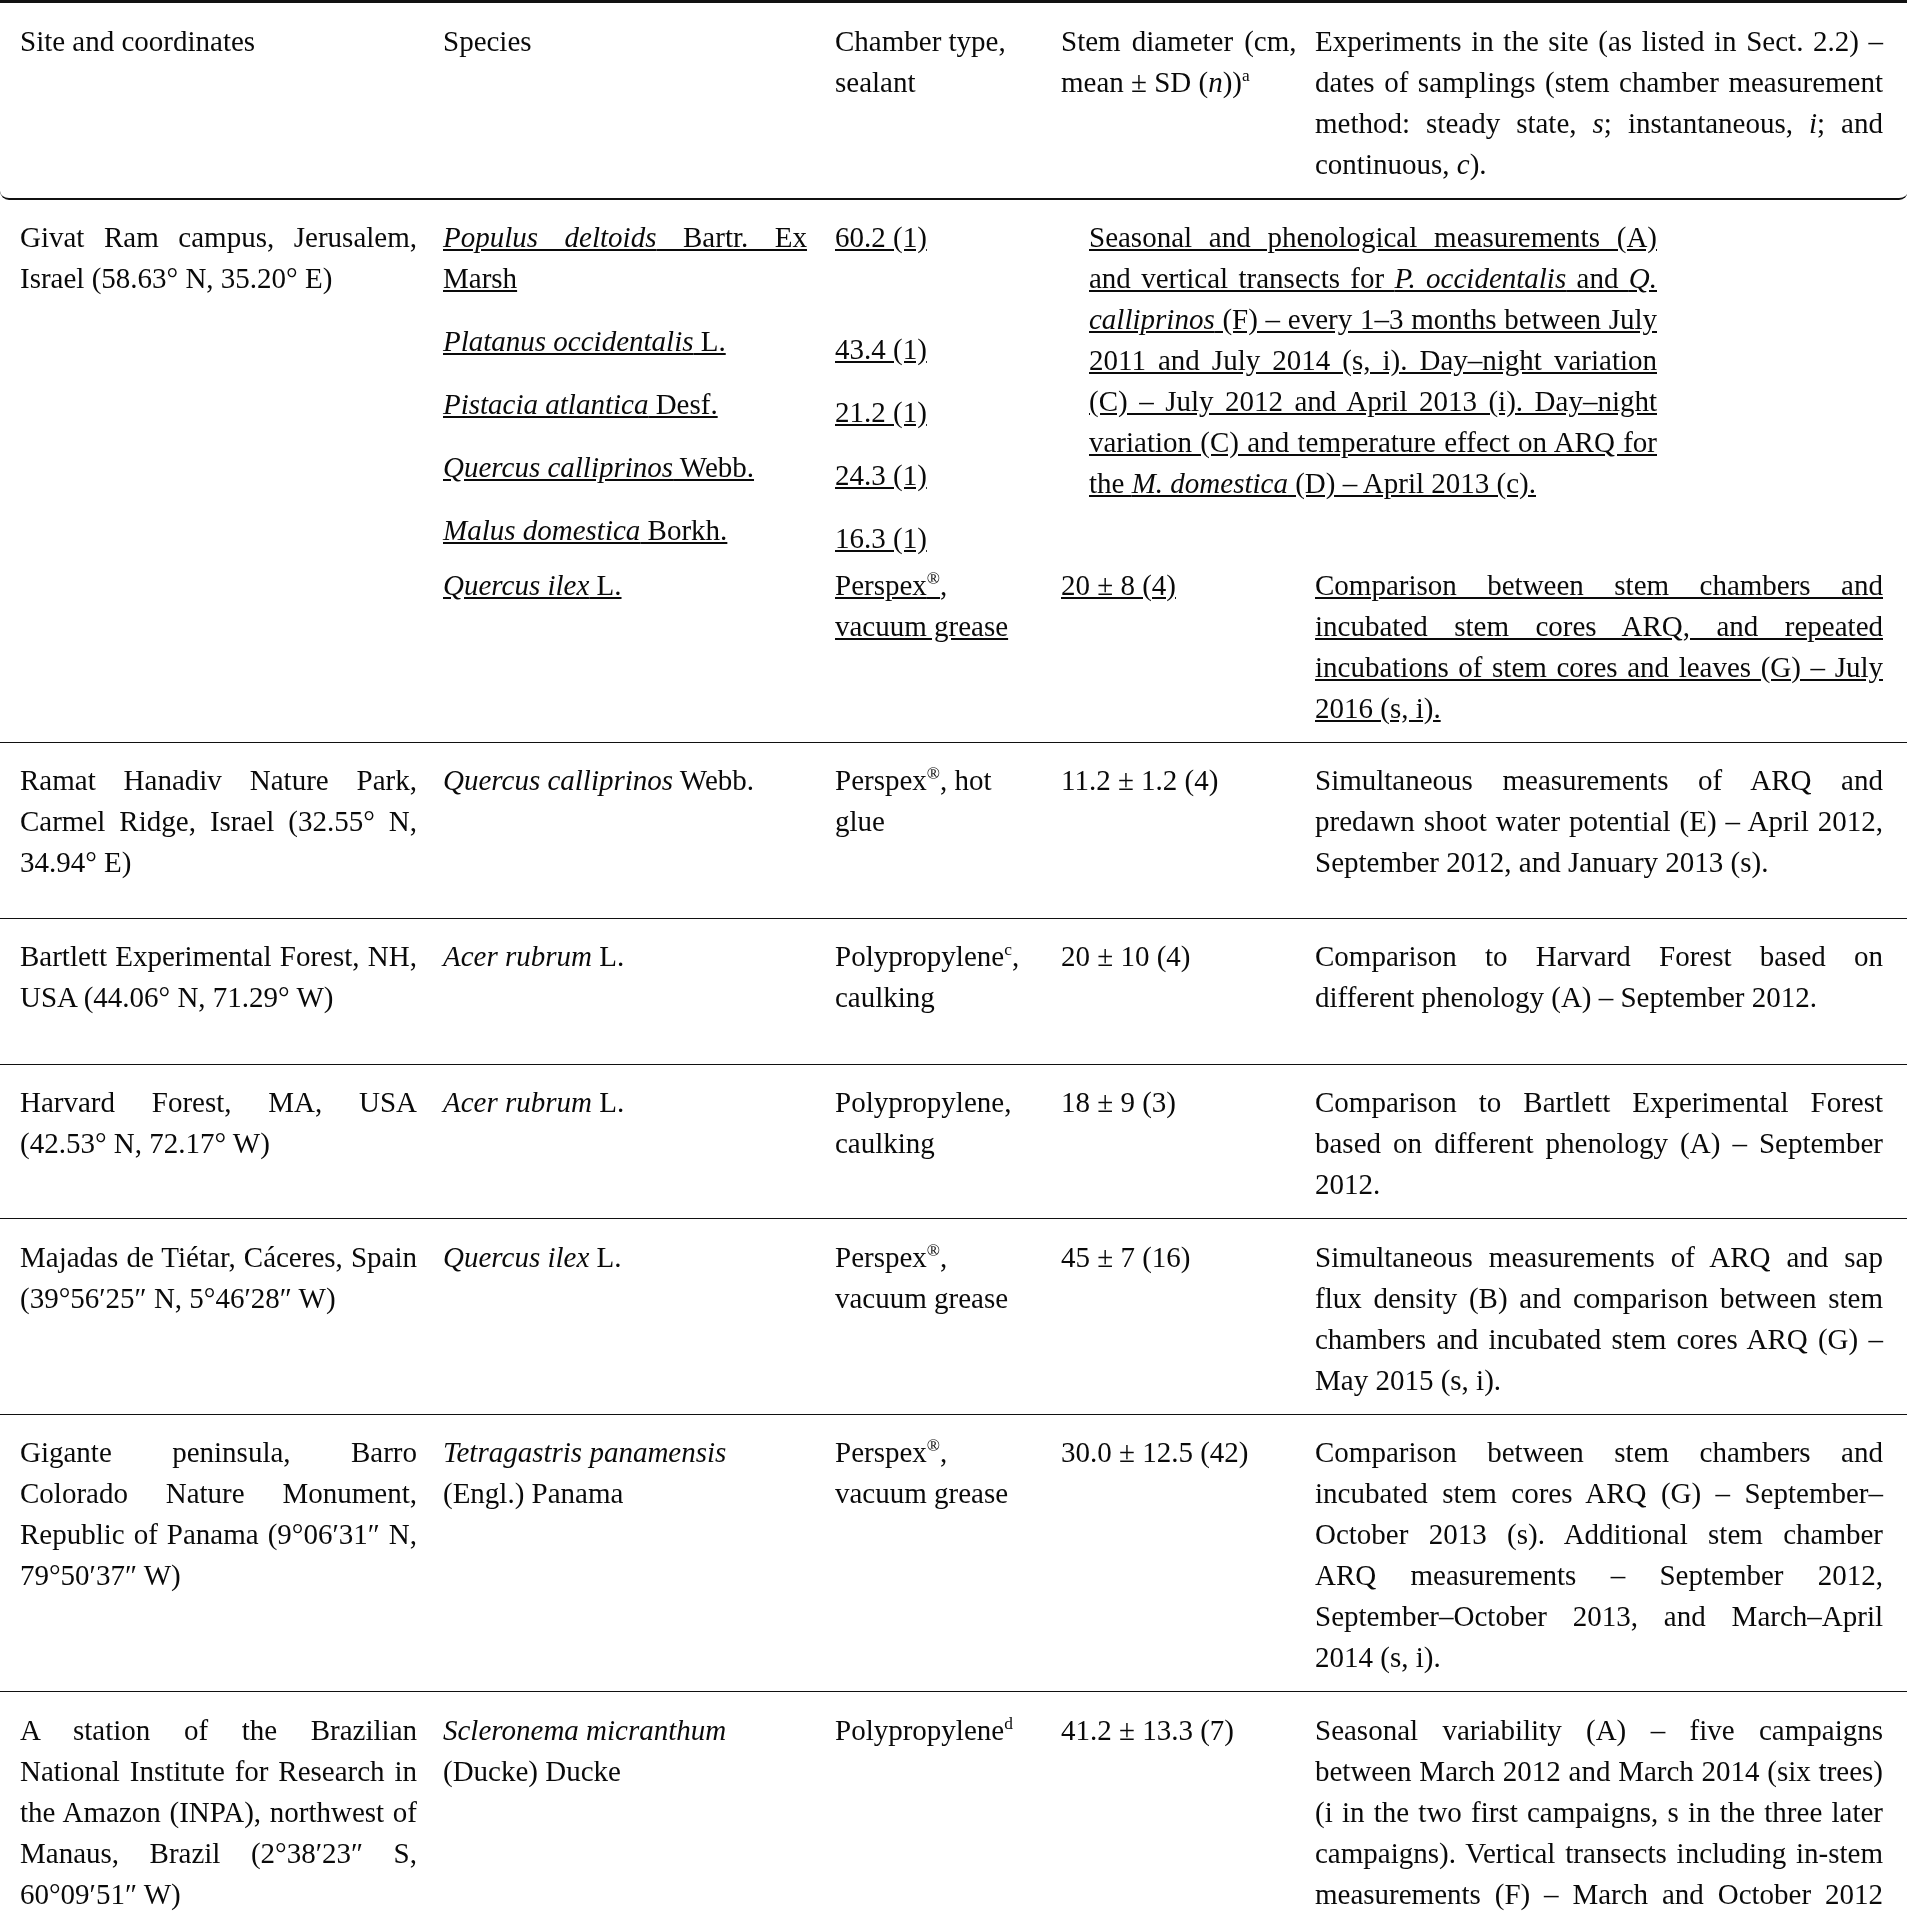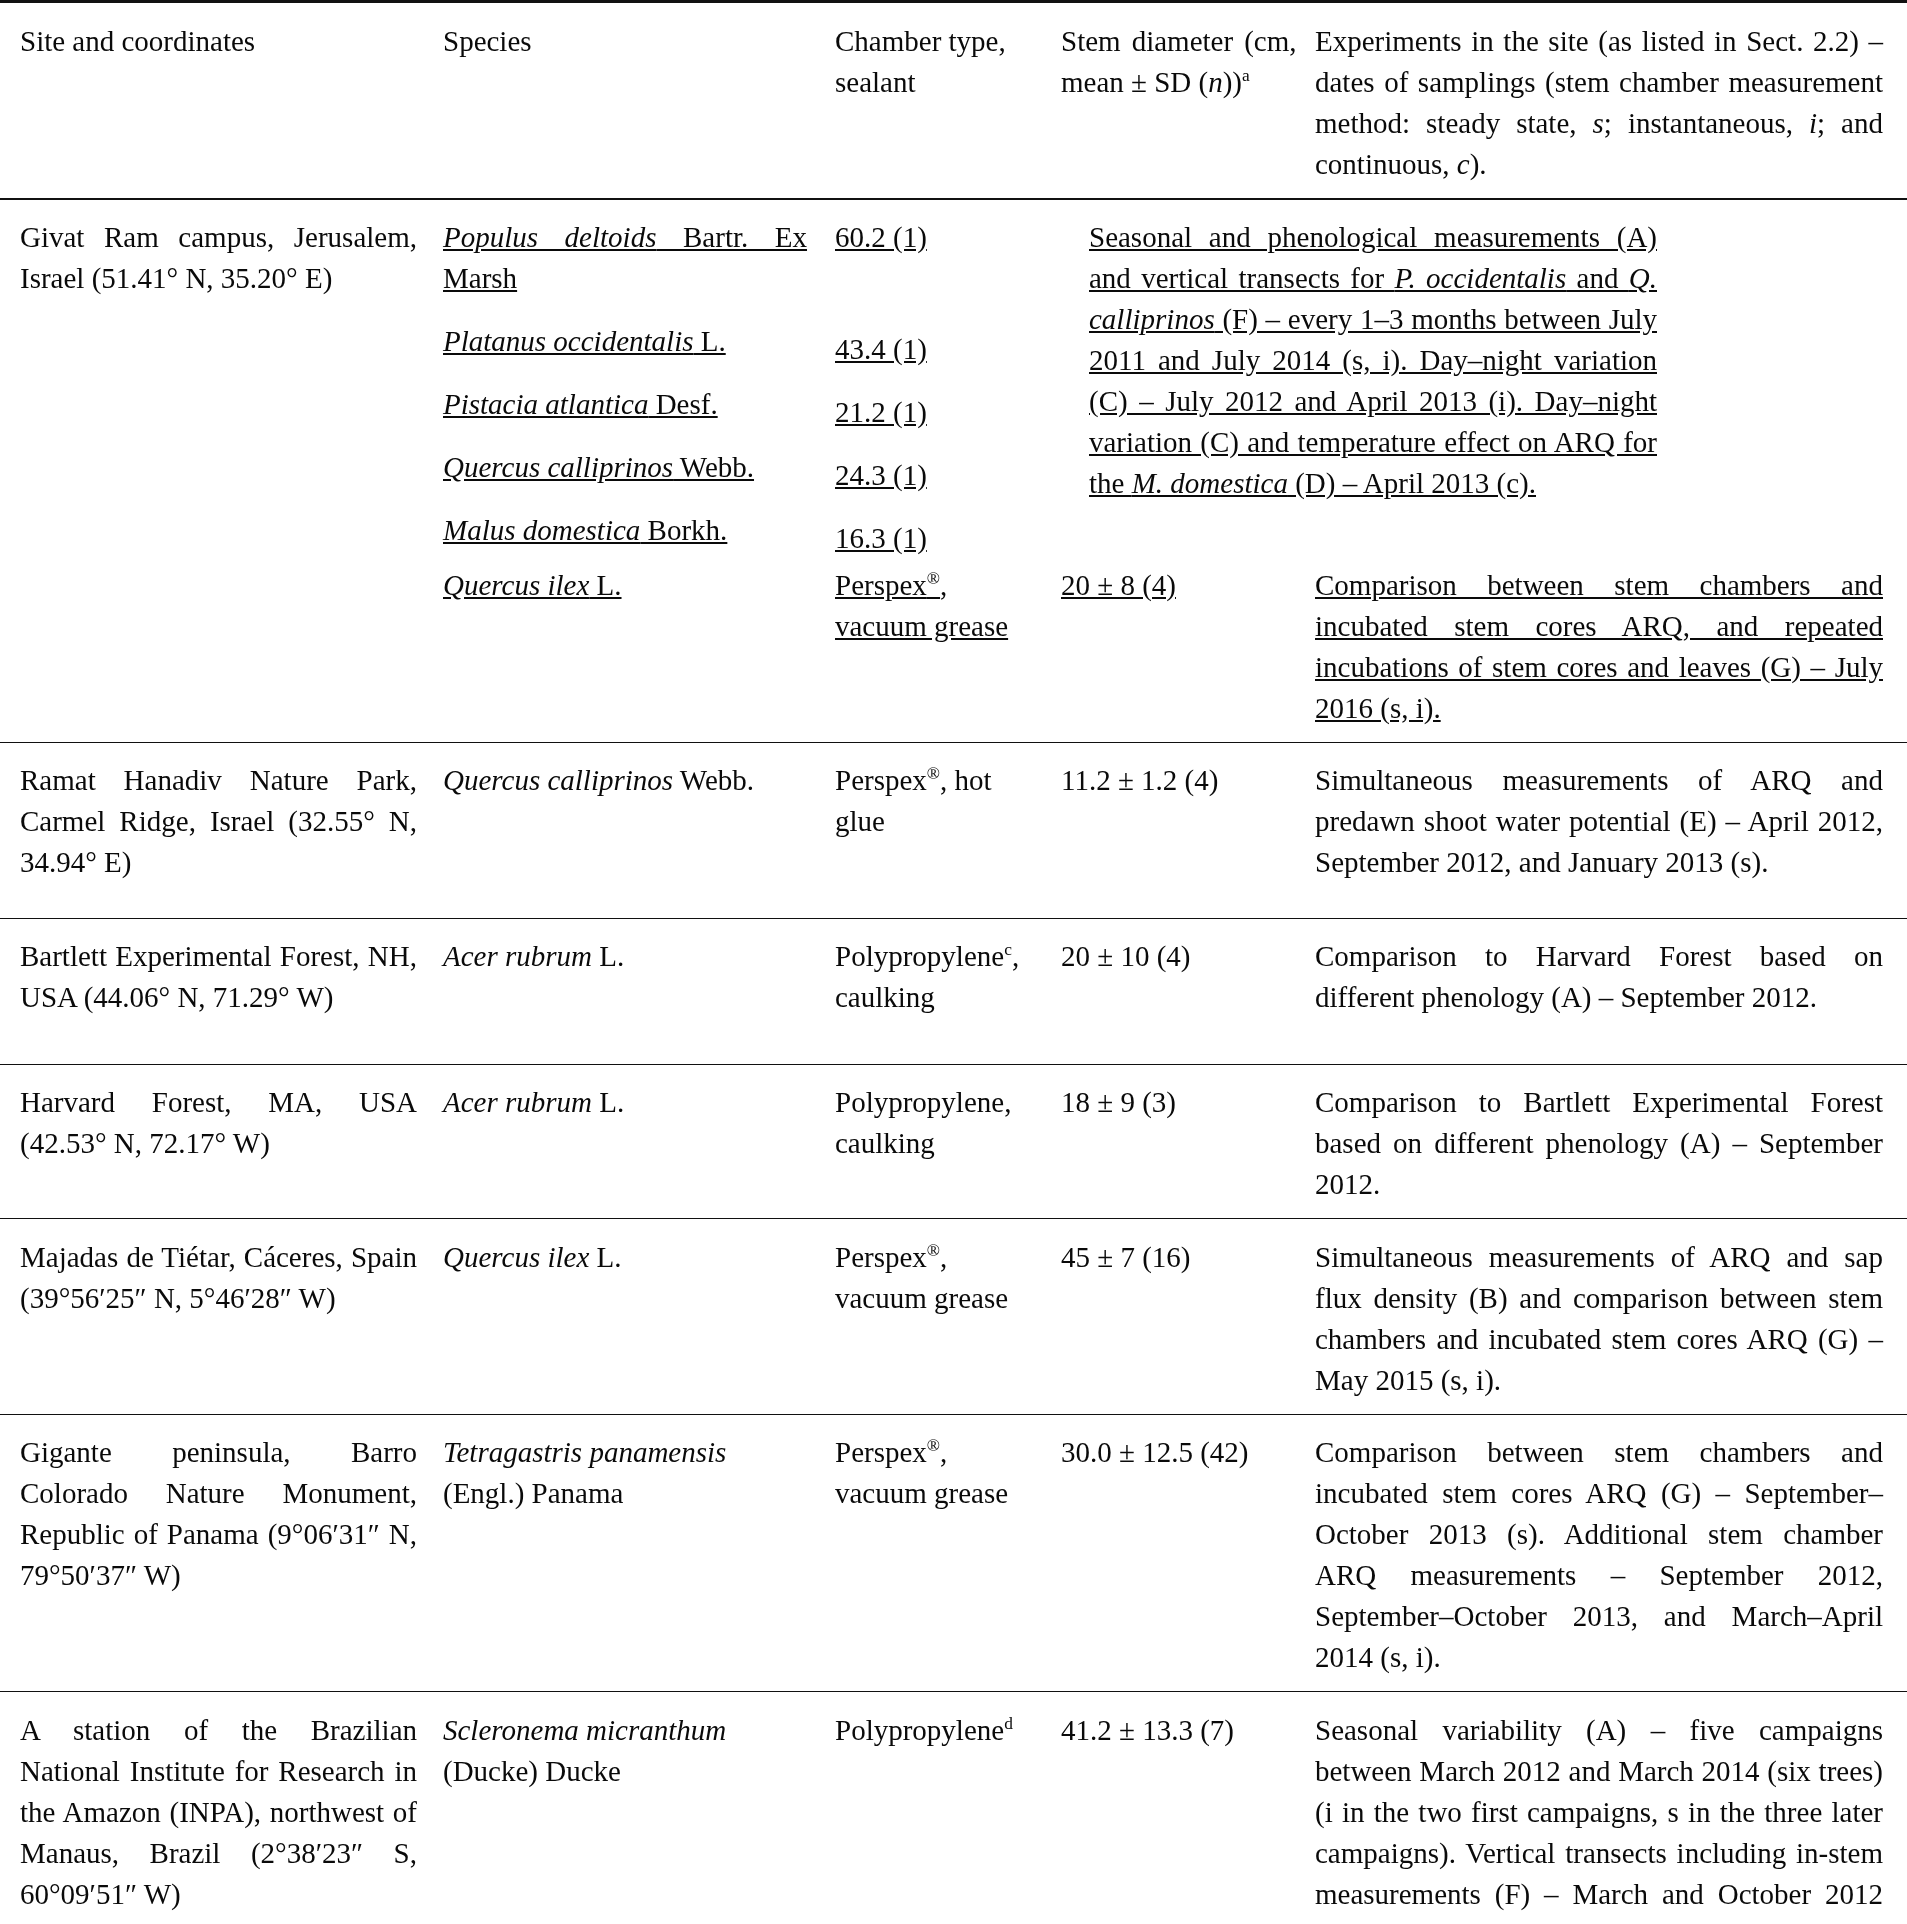--- a/index.html
+++ b/index.html
@@ -15,21 +15,21 @@
     border-bottom:3.7px solid #111;
     box-sizing:border-box;
   }
   .trow{
     display:flex;
     align-items:flex-start;
     box-sizing:border-box;
     padding-top:17.5px;
     padding-bottom:13px;
   }
-  .thead{border-bottom:2.8px solid #111;min-height:170px;}
+  .thead{border-bottom:2.8px solid #111;min-height:170px;border-radius:9px;}
   .tbody .trow + .trow{border-top:1.8px solid #111;}
   .r1{min-height:498px;}
   .r2{min-height:176px;}
   .r3{min-height:146px;}
   .r4{min-height:132px;}
   .r5{min-height:175px;}
   .r6{min-height:268px;}
   .r7{min-height:329px;}
   .c-site{width:443px;padding-left:20px;padding-right:26px;box-sizing:border-box;flex-shrink:0;text-align:justify;}
   .c-species{width:392px;padding-right:28px;box-sizing:border-box;flex-shrink:0;}
@@ -58,21 +58,21 @@
     <div class="c-site">Site and coordinates</div>
     <div class="c-species">Species</div>
     <div class="c-chamber">Chamber type, sealant</div>
     <div class="c-diam jc"><span>Stem diameter (cm, mean ± SD (</span><i>n</i><span>))</span><sup>a</sup></div>
     <div class="c-exp"><span>Experiments in the site (as listed in Sect. 2.2) – dates of samplings (stem chamber measurement method: steady state, </span><i>s</i><span>; instantaneous, </span><i>i</i><span>; and continuous, </span><i>c</i><span>).</span></div>
   </div>
 
   <div class="tbody">
 
   <div class="trow r1">
-    <div class="c-site">Givat Ram campus, Jerusalem, Israel (51.41° N, 35.20° E)</div>
+    <div class="c-site">Givat Ram campus, Jerusalem, Israel (58.63° N, 35.20° E)</div>
     <div class="rowgroups">
       <div class="flexrow">
         <div class="c-species">
           <div class="sp-item sp-just"><i>Populus deltoids</i><span> Bartr. Ex Marsh</span></div>
           <div class="sp-item"><i>Platanus occidentalis</i><span> L.</span></div>
           <div class="sp-item"><i>Pistacia atlantica</i><span> Desf.</span></div>
           <div class="sp-item"><i>Quercus calliprinos</i><span> Webb.</span></div>
           <div class="sp-item"><i>Malus domestica</i><span> Borkh.</span></div>
         </div>
         <div class="c-diam">

